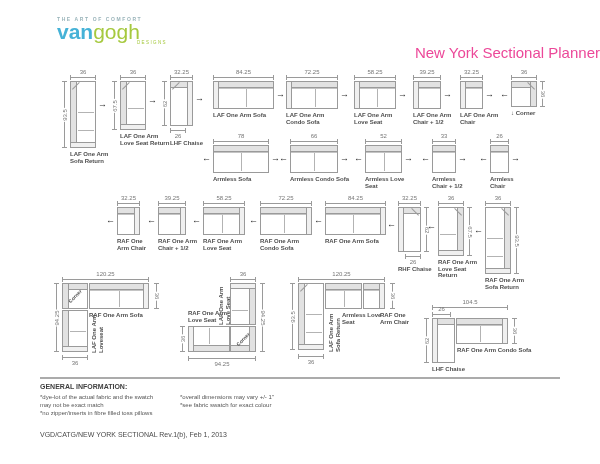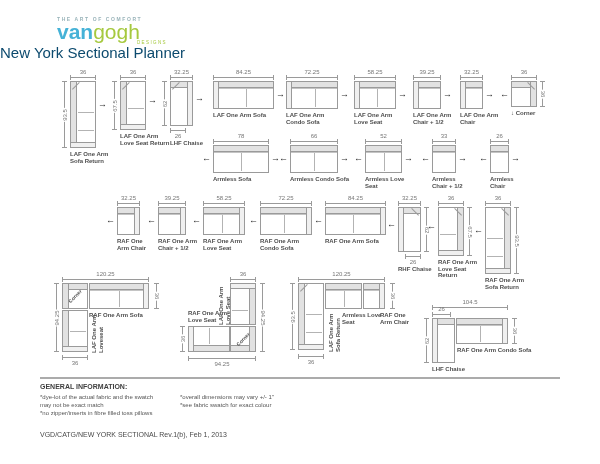--- a/index.html
+++ b/index.html
@@ -5,22 +5,22 @@
   html,body{margin:0;padding:0;background:#fff;}
   #page{position:relative;width:600px;height:464px;background:#fff;overflow:hidden;
         font-family:"Liberation Sans",sans-serif;color:#555;}
   
   .logo{position:absolute;left:57px;top:16px;width:110px;}
   .logo .tag{font-size:5px;letter-spacing:1.6px;color:#9ab4ba;font-weight:bold;}
   .logo .nm{font-size:21px;line-height:20px;letter-spacing:0;}
   .logo .nm .b{color:#45b2d7;font-weight:bold;}
   .logo .nm .g{color:#a6c93f;}
   .logo .ds{font-size:4.5px;letter-spacing:1.4px;color:#a6c93f;text-align:right;margin-top:-2px;}
-  .title{position:absolute;left:0;top:44px;width:600px;text-align:left;
-         font-size:15px;color:#0c4a6e;}
+  .title{position:absolute;left:0;top:44px;width:600px;text-align:right;
+         font-size:15px;color:#ec4899;}
   
   .piece{position:absolute;font-size:6px;}
   .fbox{position:relative;border:1px solid #9a9a9a;background:#fff;box-sizing:border-box;}
   i{display:block;}
   .bt {position:absolute;top:0;left:0;right:0;height:5px;background:#e2e2e2;border-bottom:1px solid #9a9a9a;}
   .bt2{position:absolute;top:6px;left:0;right:0;height:0;border-bottom:1px solid #c4c4c4;}
   .bb {position:absolute;bottom:0;left:0;right:0;height:5px;background:#e2e2e2;border-top:1px solid #9a9a9a;}
   .bl {position:absolute;top:0;bottom:0;left:0;width:5px;background:#e2e2e2;border-right:1px solid #9a9a9a;}
   .br {position:absolute;top:0;bottom:0;right:0;width:5px;background:#e2e2e2;border-left:1px solid #9a9a9a;}
   .al {position:absolute;top:0;bottom:0;left:0;width:4px;background:#f0f0f0;border-right:1px solid #9a9a9a;}

